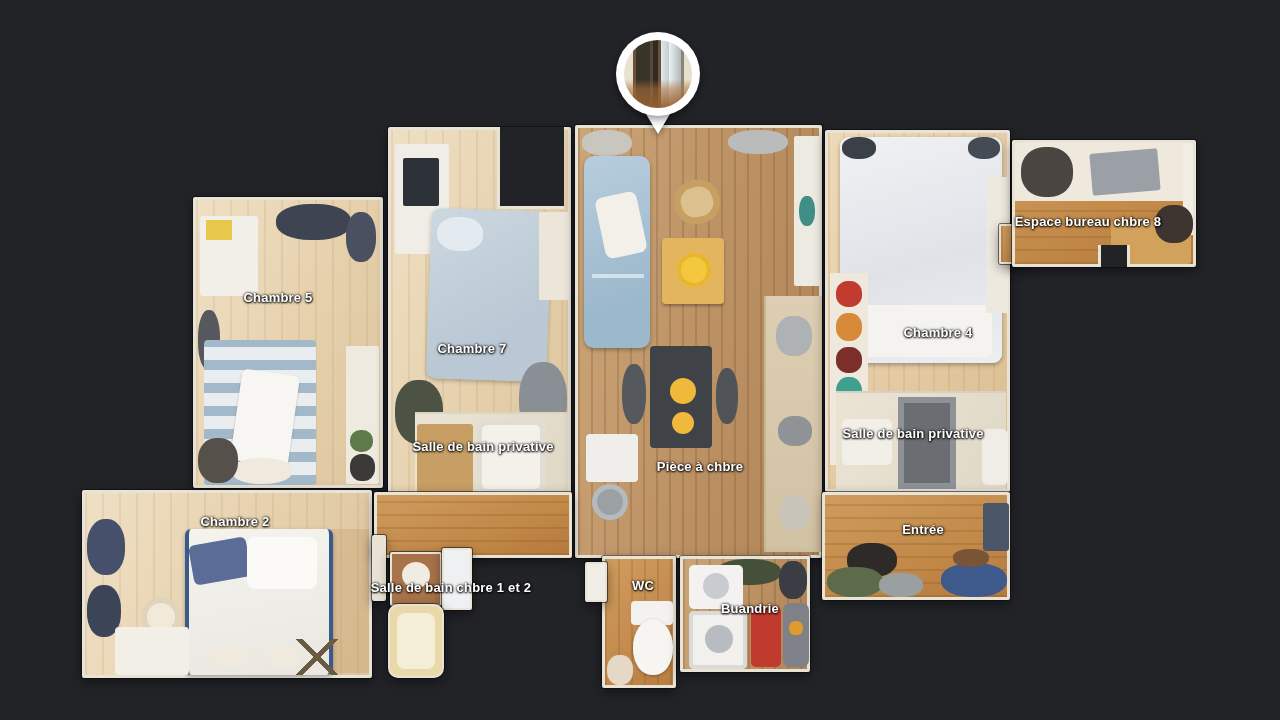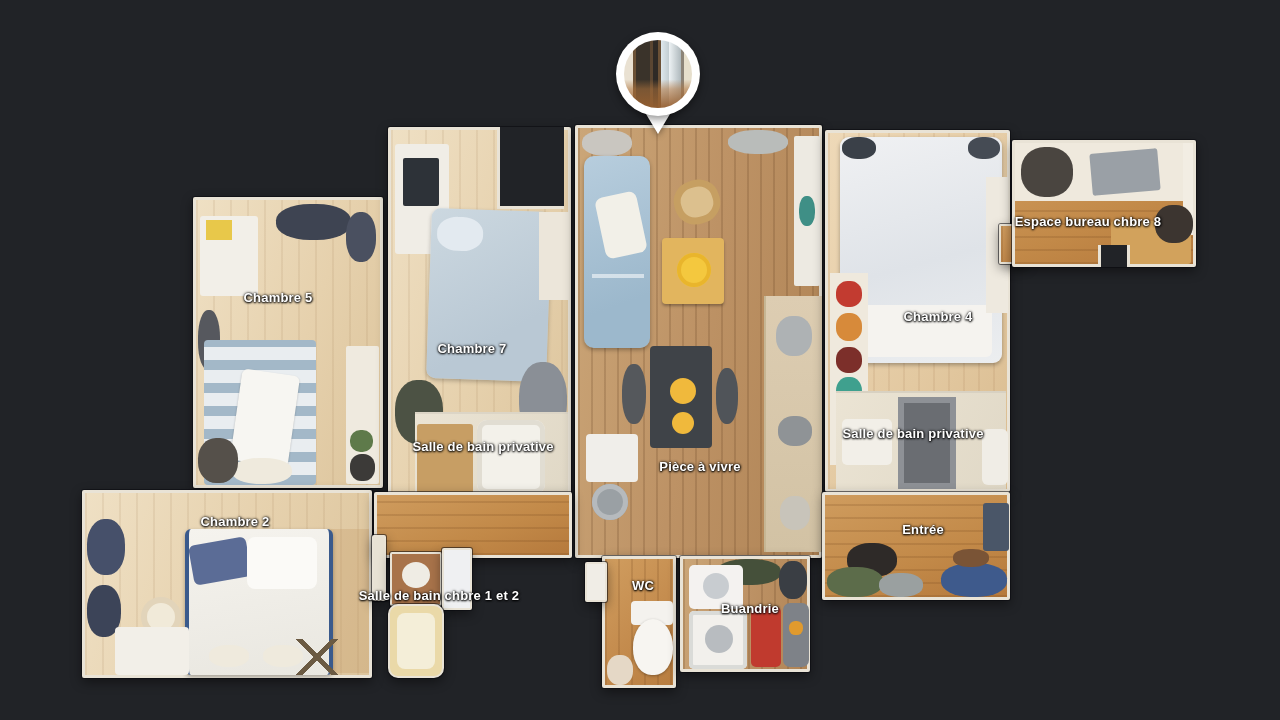--- a/index.html
+++ b/index.html
@@ -201,26 +201,26 @@
       <div class="piece blob" style="left:22px;top:48px;width:50px;height:34px;background:#2e2a28;"></div>
       <div class="piece blob" style="left:2px;top:72px;width:56px;height:30px;background:#5c6c4a;"></div>
       <div class="piece blob" style="left:54px;top:78px;width:44px;height:24px;background:#9aa0a0;"></div>
       <div class="piece blob" style="left:116px;top:68px;width:66px;height:34px;background:#3e5a8c;"></div>
       <div class="piece blob" style="left:128px;top:54px;width:36px;height:18px;background:#7a5436;"></div>
     </div>
 
     <div class="room-label" style="left:278px;top:297px;">Chambre 5</div>
     <div class="room-label" style="left:472px;top:348px;">Chambre 7</div>
     <div class="room-label" style="left:483px;top:446px;">Salle de bain privative</div>
-    <div class="room-label" style="left:700px;top:466px;">Pièce à vivre</div>
-    <div class="room-label" style="left:938px;top:316px;text-align:center;">Chambre 4</div>
+    <div class="room-label" style="left:700px;top:466px;">Pièce à chbre</div>
+    <div class="room-label" style="left:938px;top:332px;text-align:center;">Chambre 4</div>
     <div class="room-label" style="left:913px;top:433px;">Salle de bain privative</div>
     <div class="room-label" style="left:1088px;top:221px;">Espace bureau chbre 8</div>
     <div class="room-label" style="left:235px;top:521px;">Chambre 2</div>
-    <div class="room-label" style="left:439px;top:587px;margin-top:8px;">Salle de bain chbre 1 et 2</div>
+    <div class="room-label" style="left:451px;top:587px;">Salle de bain chbre 1 et 2</div>
     <div class="room-label" style="left:643px;top:585px;">WC</div>
     <div class="room-label" style="left:750px;top:608px;">Buandrie</div>
     <div class="room-label" style="left:923px;top:529px;">Entrée</div>
 
     <div class="pin">
       <div class="pin-tail"></div>
       <div class="pin-circle"></div>
       <div class="pin-photo"></div>
     </div>
 

